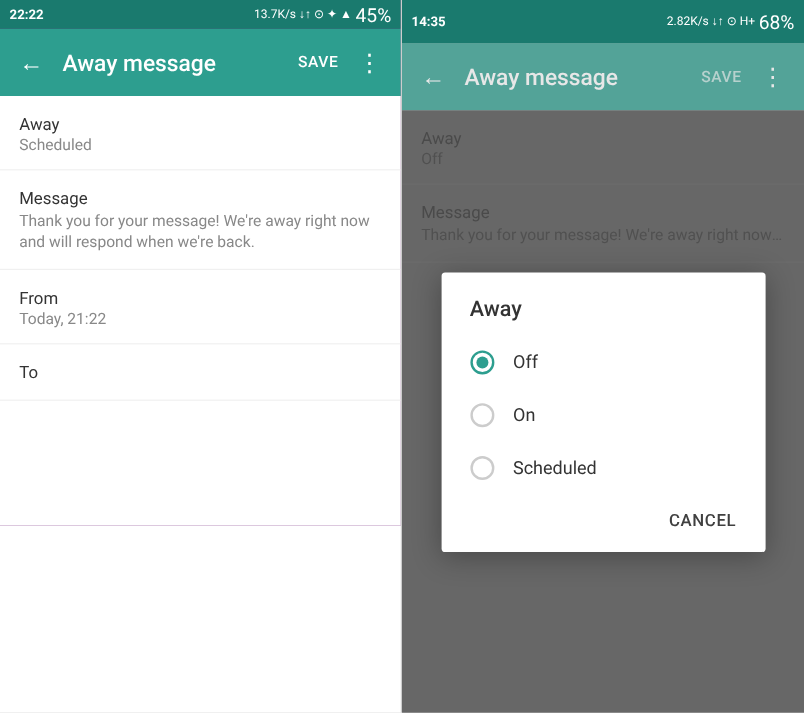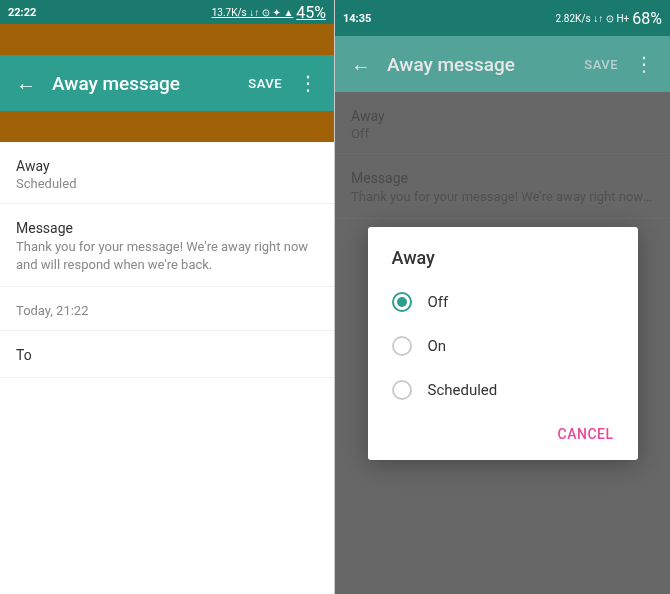--- a/index.html
+++ b/index.html
@@ -10,22 +10,21 @@
       font-family: 'Roboto', Arial, sans-serif;
       overflow: hidden;
     }
 
     
     .left-panel {
       width: 335px;
       height: 438px;
       display: flex;
       flex-direction: column;
-      background: #a16207;
-      gap: 31px;
+      background: #701a75;
     }
 
     .status-bar-left {
       background: #1a7a6e;
       height: 24px;
       display: flex;
       align-items: center;
       justify-content: space-between;
       padding: 0 8px;
       color: #fff;
@@ -34,21 +33,20 @@
 
     .status-left-time {
       font-weight: bold;
     }
 
     .status-left-icons {
       display: flex;
       align-items: center;
       gap: 3px;
       font-size: 10px;
-      text-decoration: underline;
     }
 
     .toolbar-left {
       background: #2d9e8f;
       height: 56px;
       display: flex;
       align-items: center;
       padding: 0 16px;
       gap: 16px;
     }
@@ -271,21 +269,21 @@
 
     .dialog-actions {
       display: flex;
       justify-content: flex-end;
       padding: 8px 16px 12px 16px;
     }
 
     .cancel-btn {
       font-size: 14px;
       font-weight: 500;
-      color: #ec4899;
+      color: #404040;
       text-transform: uppercase;
       letter-spacing: 0.5px;
       cursor: pointer;
       padding: 6px 8px;
       text-align: right;
     }
 
     
     .panel-divider {
       width: 1px;
@@ -321,20 +319,21 @@
       <div class="list-item-label">Away</div>
       <div class="list-item-value">Scheduled</div>
     </div>
 
     <div class="list-item">
       <div class="list-item-label">Message</div>
       <div class="list-item-message">Thank you for your message! We're away right now and will respond when we're back.</div>
     </div>
 
     <div class="list-item">
+      <div class="list-item-label">From</div>
       <div class="list-item-value">Today, 21:22</div>
     </div>
 
     <div class="list-item">
       <div class="list-item-label">To</div>
     </div>
 
   </div>
 </div>
 

